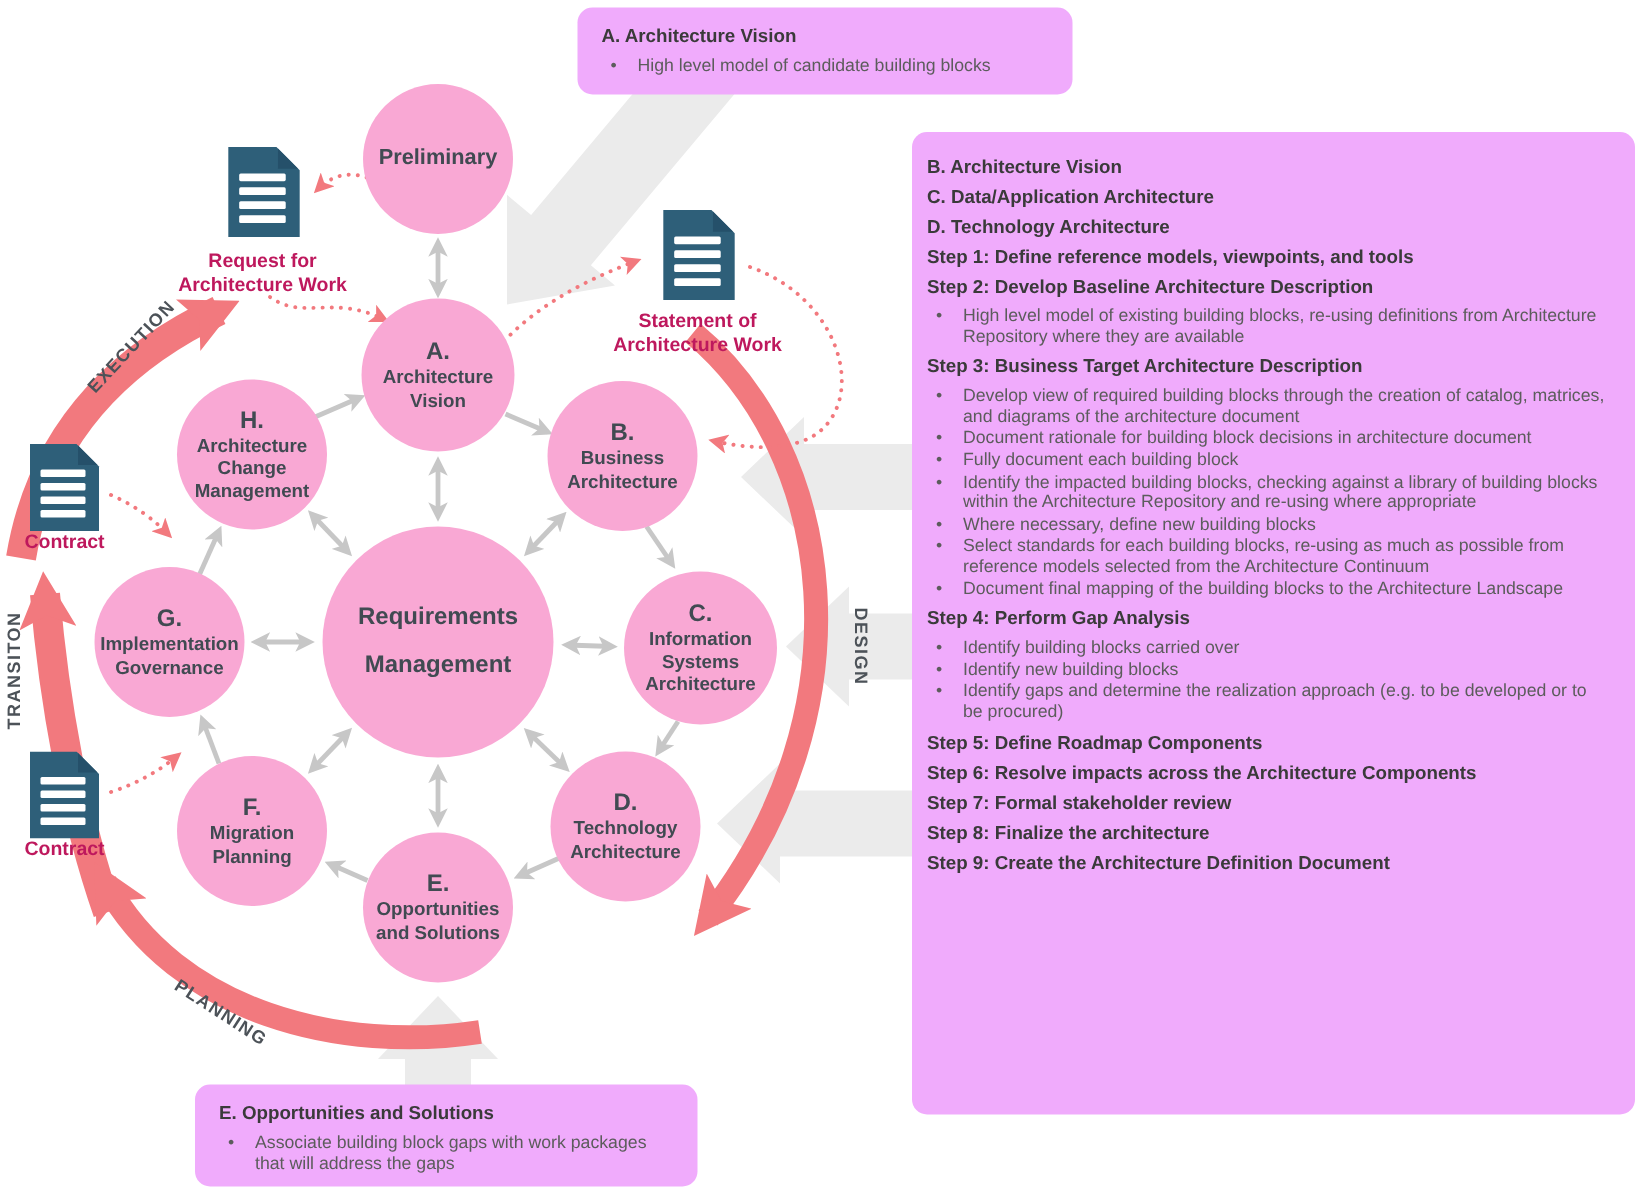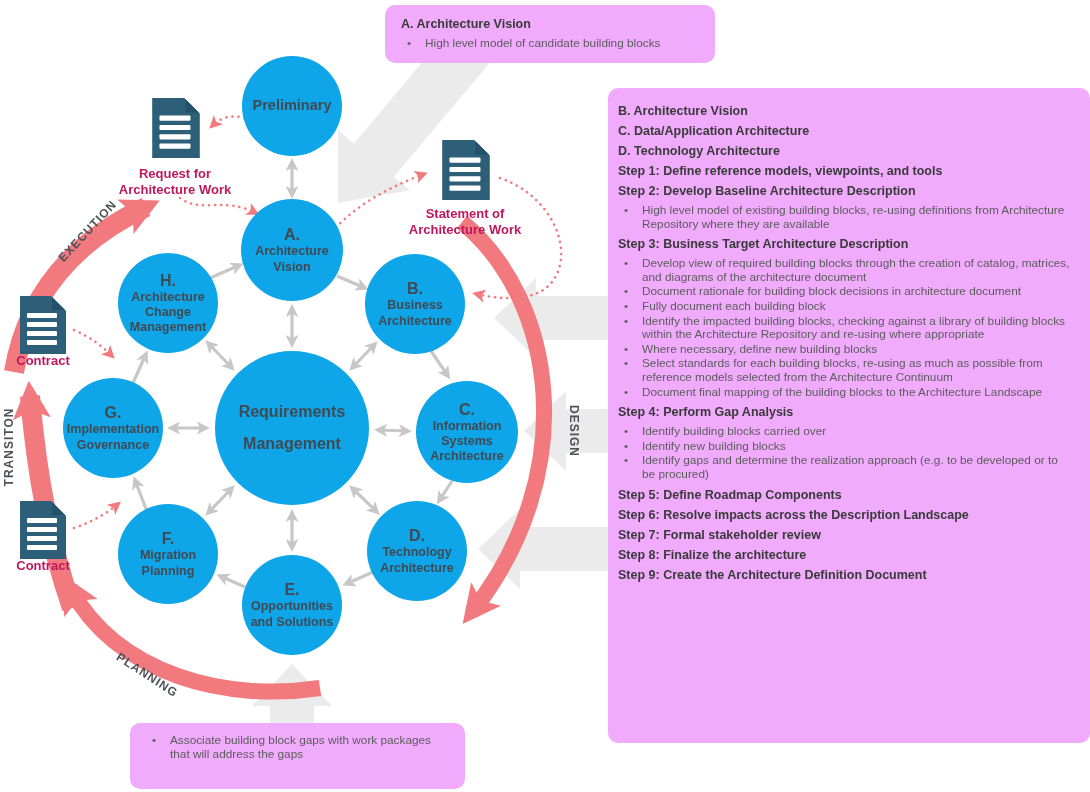--- a/index.html
+++ b/index.html
@@ -1,21 +1,21 @@
 <!DOCTYPE html>
 <html><head>
 <meta charset="utf-8">
 <style>
   html,body{margin:0;padding:0;background:#fff;}
   #stage{position:relative;width:1090px;height:792px;overflow:hidden;
          font-family:"Liberation Sans",sans-serif;background:#fff;}
   svg.layer{position:absolute;left:0;top:0;pointer-events:none;}
 
   
-  .circle{position:absolute;border-radius:50%;background:#0ea5e9;display:flex;
+  .circle{position:absolute;border-radius:50%;background:#f9a8d4;display:flex;
           flex-direction:column;align-items:center;justify-content:center;
           text-align:right;color:#414A52;font-weight:bold;}
   .circle .cl{display:block;font-size:16px;line-height:1.2;}
   .circle .cln{display:block;font-size:12.5px;line-height:1.22;}
   .circle.single .cl{font-size:14.5px;}
   .circle.big{font-size:17.5px;line-height:2.0;}
   .circle.big .cln{font-size:16px;line-height:2.0;}
 
   
   .doc{position:absolute;}
@@ -219,20 +219,21 @@
   <div class="flow" style="left:-31px;top:440px;width:80px;text-align:center;transform:rotate(-90deg);">TRANSITON</div>
   <div class="flow" style="left:112px;top:668px;transform:rotate(33deg);">PLANNING</div>
   <div class="flow" style="left:536px;top:424px;width:76px;text-align:center;transform:rotate(90deg);">DESIGN</div>
 
   <div class="callout" style="left:385px;top:5px;width:300px;min-height:40px;">
     <div class="ph" style="margin:2px 0 6px 0;">A. Architecture Vision</div>
     <div class="pb">High level model of candidate building blocks</div>
   </div>
 
   <div class="callout" style="left:130px;top:723px;width:305px;min-height:48px;">
+    <div class="ph" style="margin:2px 0 6px 0;">E. Opportunities and Solutions</div>
     <div class="pb">Associate building block gaps with work packages that will address the gaps</div>
   </div>
 
   <div class="panel">
     <div class="ph">B. Architecture Vision</div>
     <div class="ph">C. Data/Application Architecture</div>
     <div class="ph">D. Technology Architecture</div>
     <div class="ph">Step 1: Define reference models, viewpoints, and tools</div>
     <div class="ph">Step 2: Develop Baseline Architecture Description</div>
     <div class="pbl">
@@ -248,19 +249,19 @@
       <div class="pb">Select standards for each building blocks, re-using as much as possible from reference models selected from the Architecture Continuum</div>
       <div class="pb">Document final mapping of the building blocks to the Architecture Landscape</div>
     </div>
     <div class="ph">Step 4: Perform Gap Analysis</div>
     <div class="pbl">
       <div class="pb">Identify building blocks carried over</div>
       <div class="pb">Identify new building blocks</div>
       <div class="pb">Identify gaps and determine the realization approach (e.g. to be developed or to be procured)</div>
     </div>
     <div class="ph">Step 5: Define Roadmap Components</div>
-    <div class="ph">Step 6: Resolve impacts across the Description Landscape</div>
+    <div class="ph">Step 6: Resolve impacts across the Architecture Components</div>
     <div class="ph">Step 7: Formal stakeholder review</div>
     <div class="ph">Step 8: Finalize the architecture</div>
     <div class="ph">Step 9: Create the Architecture Definition Document</div>
   </div>
 
 </div>
 
 </body></html>

